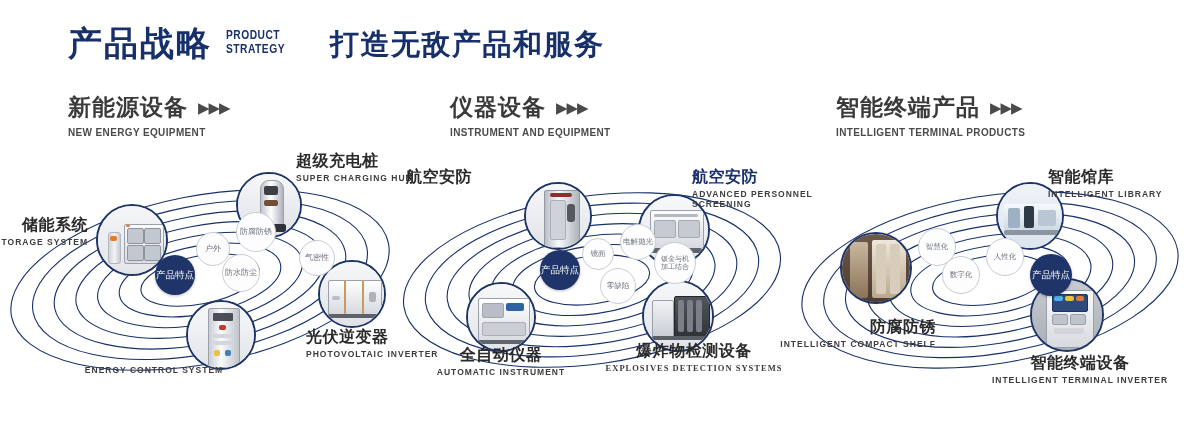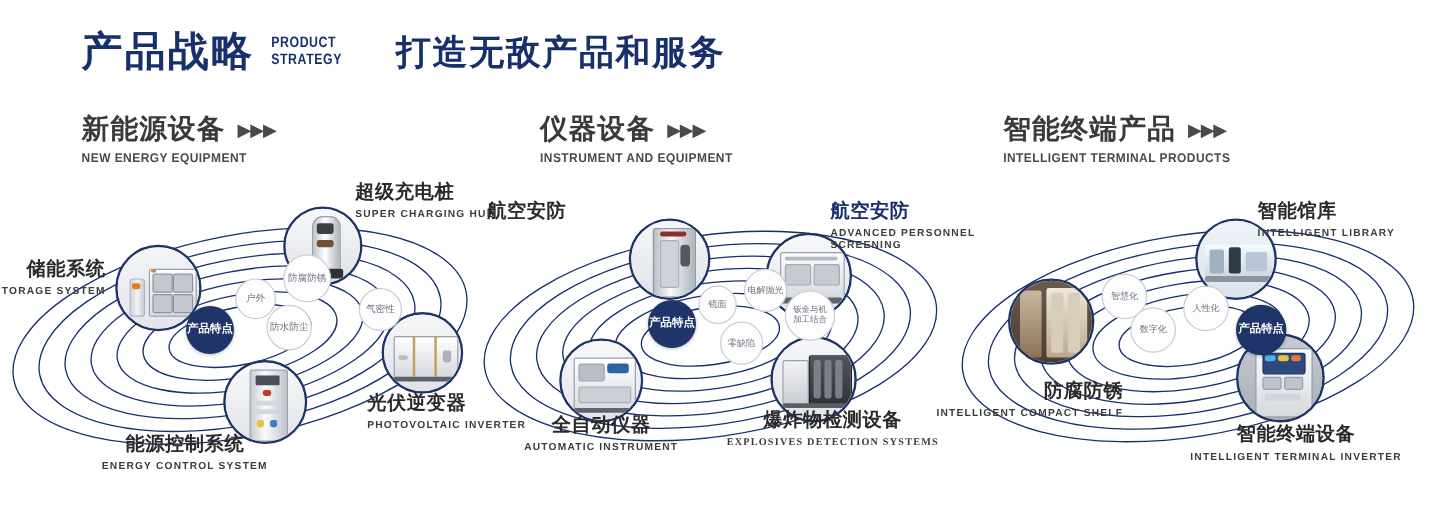--- a/index.html
+++ b/index.html
@@ -47,21 +47,21 @@
 
   
   .mach{position:absolute;border-radius:2px;}
 
   
   .bub{position:absolute;border-radius:50%;border:1px solid #c9ccd4;
        background:#fdfdfd;display:flex;align-items:center;justify-content:center;
        text-align:center;color:#6f7480;line-height:1.12;box-sizing:border-box;}
   .core{position:absolute;border-radius:50%;background:#1f3468;color:#fff;
         display:flex;align-items:center;justify-content:center;text-align:center;
-        font-weight:bold;line-height:1.15;box-sizing:border-box;
+        font-weight:normal;line-height:1.15;box-sizing:border-box;
         box-shadow:0 1px 3px rgba(0,0,0,.25);}
 
   
   .cap{position:absolute;}
   .cap .cn{font-size:16px;font-weight:bold;color:#2a2a2a;letter-spacing:.5px;
            line-height:1.1;white-space:nowrap;}
   .cap .en{font-size:8.5px;font-weight:bold;color:#3c3c3c;letter-spacing:1px;
            line-height:1.25;margin-top:3px;}
   .cap.right{text-align:right;}
   .cap.center{text-align:center;}
@@ -168,21 +168,20 @@
         <div class="mach" style="left:20px;top:6px;width:30px;height:58px;background:linear-gradient(90deg,#c9cdd4,#fafbfc 40%,#bfc4cb);border:1px solid #9aa0ab;"></div>
         <div class="mach" style="left:25px;top:11px;width:20px;height:8px;background:#4b4f57;border-radius:1px;"></div>
         <div class="mach" style="left:31px;top:23px;width:7px;height:5px;background:#c0392b;"></div>
         <div class="mach" style="left:25px;top:32px;width:20px;height:4px;background:#d3d6dc;"></div>
         <div class="mach" style="left:25px;top:39px;width:20px;height:4px;background:#d3d6dc;"></div>
         <div class="mach" style="left:26px;top:48px;width:6px;height:6px;background:#e8c33c;"></div>
         <div class="mach" style="left:37px;top:48px;width:6px;height:6px;background:#3f7fc1;"></div>
       </div>
     </div>
     <div class="cap center" style="left:24px;top:212px;width:260px;">
-      <div class="cn">能源控制系统</div>
       <div class="en">ENERGY CONTROL SYSTEM</div>
     </div>
 
     <div class="core" style="left:155px;top:105px;width:40px;height:40px;font-size:9.5px;">
       <span>产品特点</span>
     </div>
 
     <div class="bub" style="left:196px;top:82px;width:34px;height:34px;font-size:8px;">
       <span>户外</span>
     </div>

